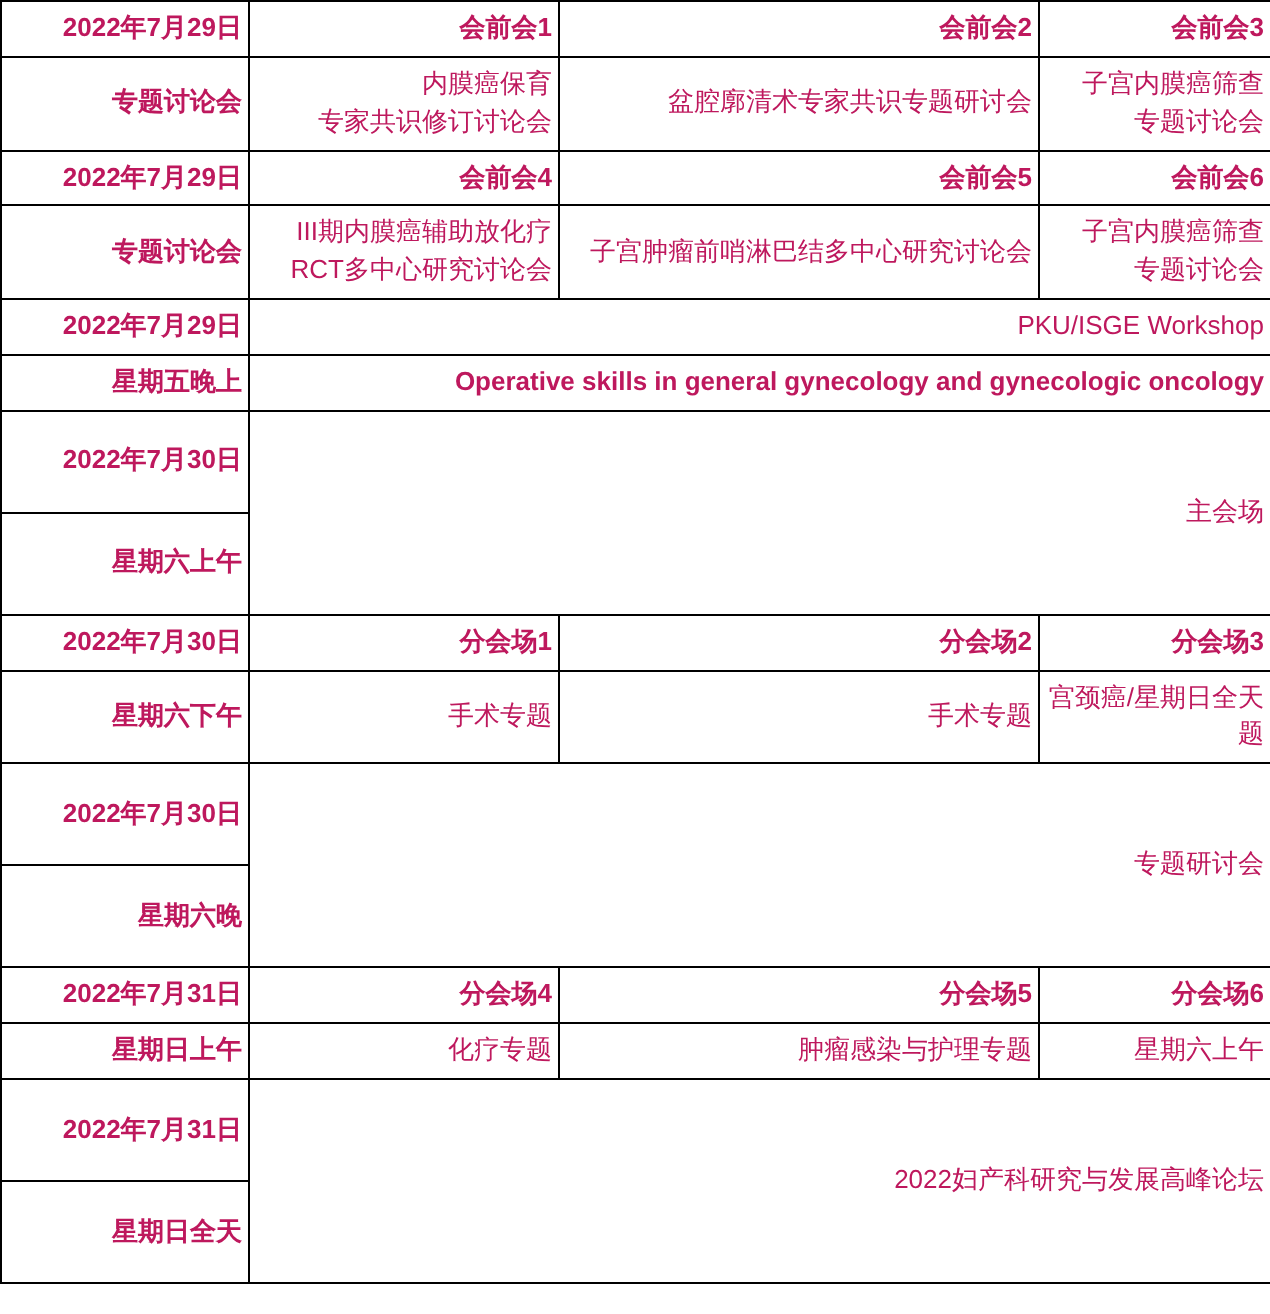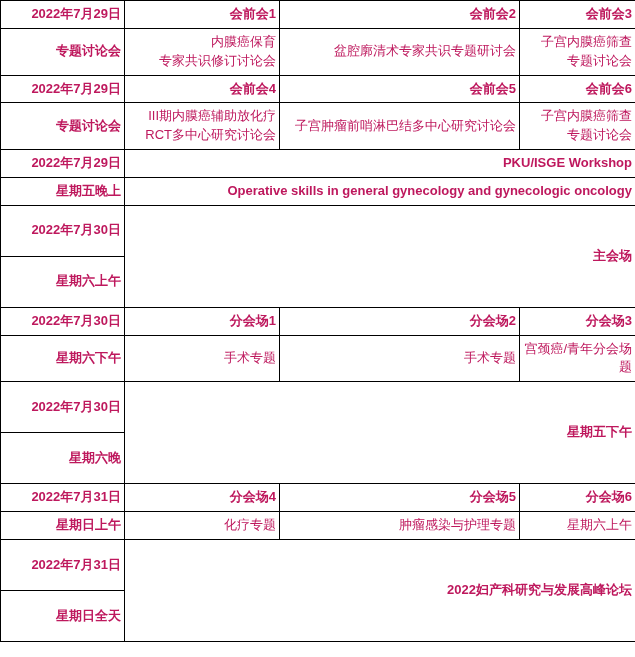--- a/index.html
+++ b/index.html
@@ -39,21 +39,21 @@
   }
   td.hall {
     font-weight: bold;
     font-size: 13.5px;
   }
   td.topic {
     font-weight: normal;
     font-size: 13px;
   }
   td.big {
-    font-weight: bold;
+    font-weight: normal;
     font-size: 14px;
   }
   td.eng {
     font-weight: bold;
     font-size: 13.5px;
   }
   .line {
     display: block;
   }
 </style>
@@ -141,28 +141,28 @@
 
       <tr>
         <td class="date">星期六下午</td>
         <td class="topic">
           <span class="line">手术专题</span>
         </td>
         <td class="topic">
           <span class="line">手术专题</span>
         </td>
         <td class="topic">
-          <span class="line">宫颈癌/青年分会场</span>
+          <span class="line">宫颈癌/星期日全天</span>
           <span class="line">题</span>
         </td>
       </tr>
 
       <tr>
         <td class="date" style="height:42px">2022年7月30日</td>
-        <td class="big" colspan="3" rowspan="2">星期五下午</td>
+        <td class="big" colspan="3" rowspan="2">专题研讨会</td>
       </tr>
       <tr>
         <td class="date" style="height:42px">星期六晚</td>
       </tr>
 
       <tr>
         <td class="date">2022年7月31日</td>
         <td class="hall">分会场4</td>
         <td class="hall">分会场5</td>
         <td class="hall">分会场6</td>

